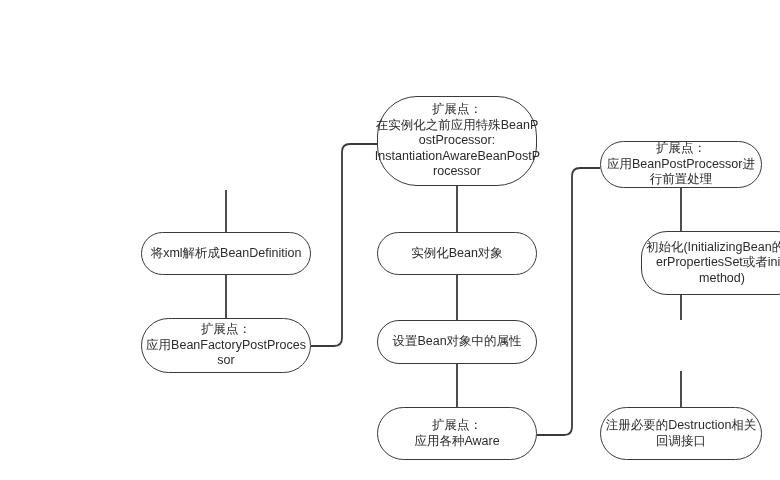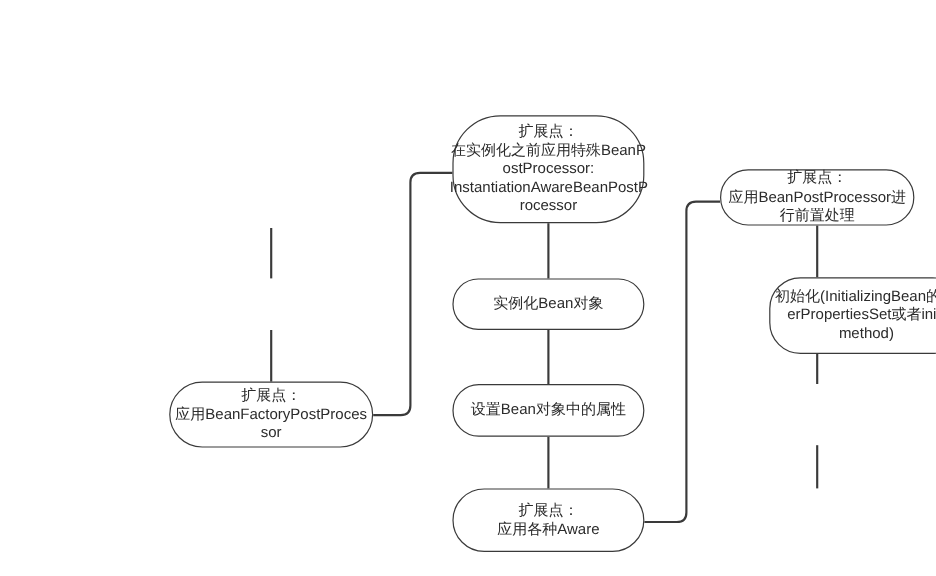--- a/index.html
+++ b/index.html
@@ -61,20 +61,23 @@
     <line x1="457" y1="364" x2="457" y2="407" stroke="#3a3a3a" stroke-width="1.8"></line>
 
     <path d="M 537 435 L 564 435 Q 572 435 572 427 L 572 176 Q 572 168 580 168 L 600 168" fill="none" stroke="#3a3a3a" stroke-width="1.8"></path>
 
     <line x1="681" y1="188" x2="681" y2="231" stroke="#3a3a3a" stroke-width="1.8"></line>
     <line x1="681" y1="283" x2="681" y2="320" stroke="#3a3a3a" stroke-width="1.8"></line>
     <line x1="681" y1="371" x2="681" y2="407" stroke="#3a3a3a" stroke-width="1.8"></line>
   </svg>
 
 
+  <div class="node" style="left:141px; top:232px; width:170px; height:43px; border-radius:22px;">
+    <span class="label">将xml解析成BeanDefinition</span>
+  </div>
 
   <div class="node" style="left:141px; top:318px; width:170px; height:55px; border-radius:28px;">
     <span class="label">扩展点：
 应用BeanFactoryPostProces
 sor</span>
   </div>
 
   <div class="node" style="left:377px; top:96px; width:160px; height:90px; border-radius:40px;">
     <span class="label">扩展点：
 在实例化之前应用特殊BeanP
@@ -102,14 +105,18 @@
 行前置处理</span>
   </div>
 
   <div class="node" style="left:600px; top:231px; width:162px; height:64px; border-radius:26px;margin-left:41px;">
     <span class="label">初始化(InitializingBean的aft
 erPropertiesSet或者init-
 method)</span>
   </div>
 
 
+  <div class="node" style="left:600px; top:407px; width:162px; height:53px; border-radius:27px;">
+    <span class="label">注册必要的Destruction相关
+回调接口</span>
+  </div>
 
 </div>
 
 </body></html>

